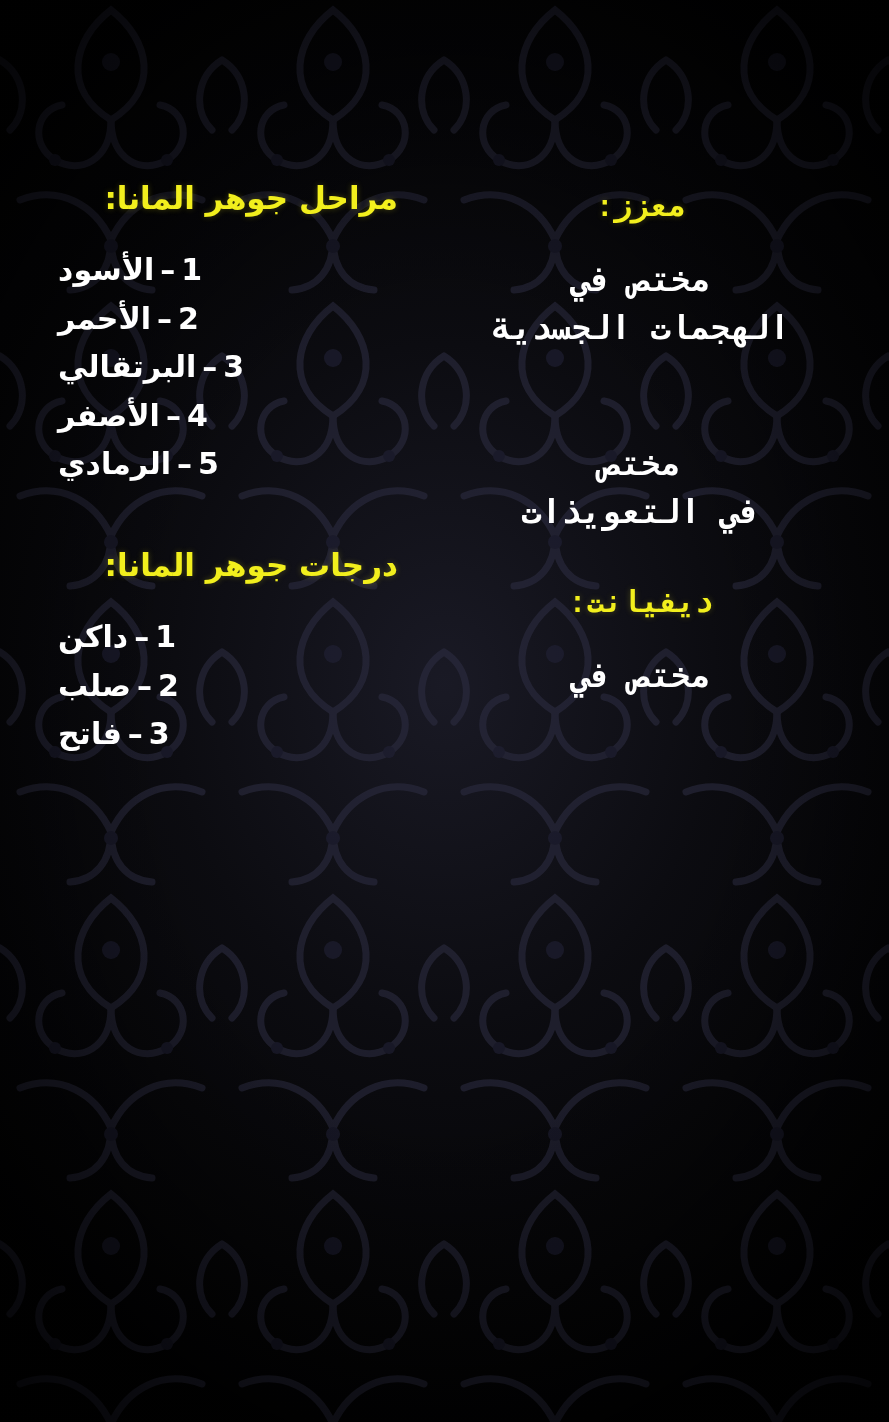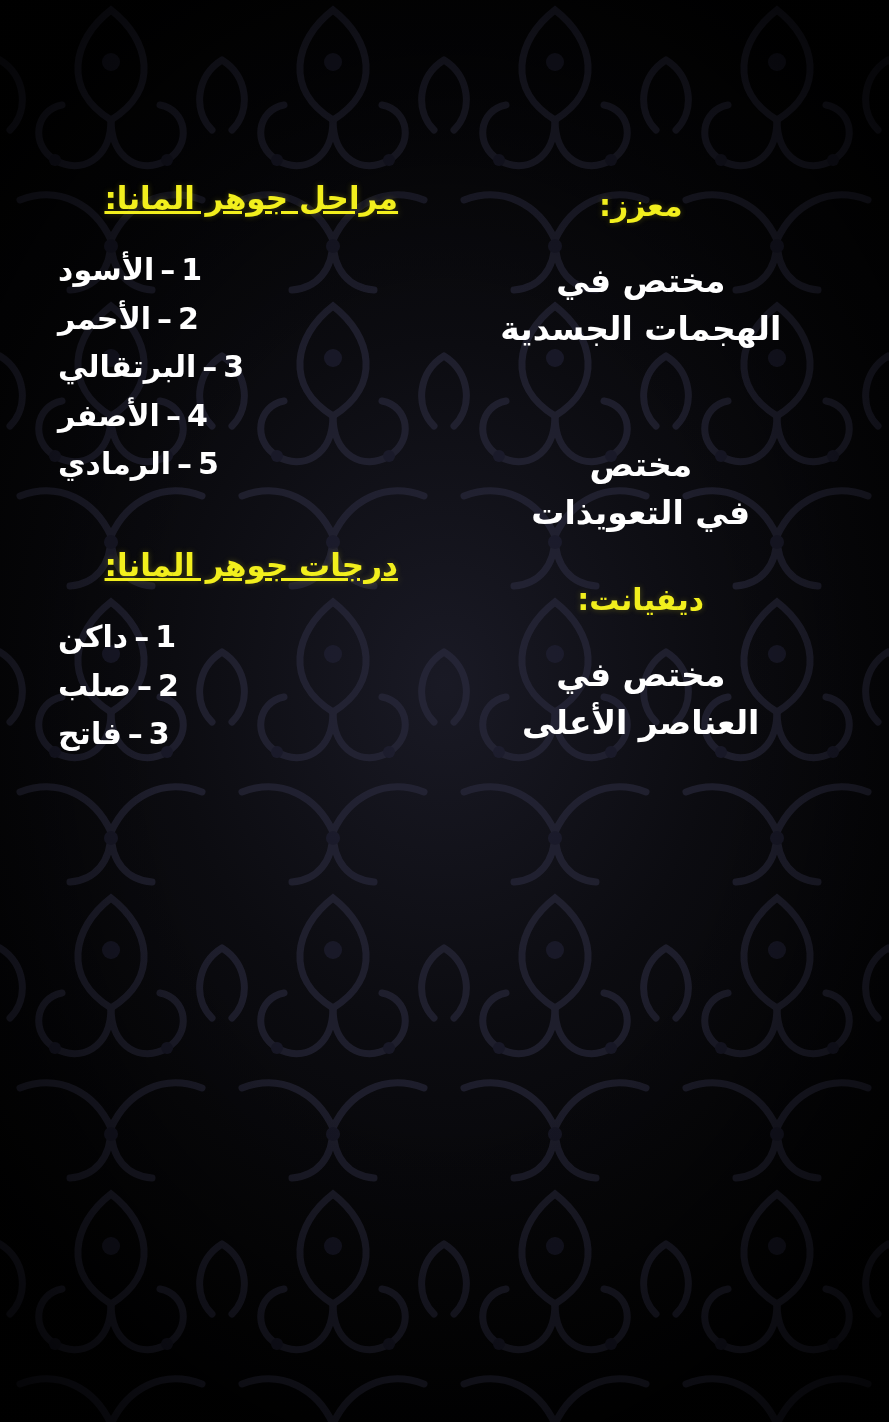--- a/index.html
+++ b/index.html
@@ -55,42 +55,41 @@
   .col-left  { padding-right: 8px; padding-top: 6px; }
 
   .heading {
     color: #f2ef1d;
     font-size: 31px;
     font-weight: bold;
     letter-spacing: 0.5px;
     text-align: center;
     margin: 0 0 30px 0;
     text-shadow: 0 0 6px rgba(242,239,29,0.25);
-    text-decoration: underline;
   }
   .heading.second { margin-top: 58px; }
 
   .list {
     list-style: none;
     margin: 0;
     padding: 0;
     text-align: left;
   }
   .list li {
     color: #ffffff;
     font-size: 30px;
     font-weight: bold;
     line-height: 1.62;
     white-space: nowrap;
   }
   .num { display: inline-block; }
   .dash { display: inline-block; padding: 0 6px; }
 
   
-  .block { text-align: center; margin-bottom: 46px; }
+  .block { text-align: center; margin-bottom: 46px; font-family: Liberation Mono, monospace; }
   .block-title {
     color: #f2ef1d;
     font-size: 30px;
     font-weight: bold;
     margin: 0 0 34px 0;
     text-shadow: 0 0 6px rgba(242,239,29,0.25);
   }
   .block-desc {
     color: #ffffff;
     font-size: 33px;
@@ -149,21 +148,20 @@
         <p class="block-desc">
           <span>مختص</span><br>
           <span>في التعويذات</span>
         </p>
       </div>
 
       <div class="block b3">
         <div class="block-title">ديفيانت:</div>
         <p class="block-desc">
           <span>مختص في</span><br>
-          <span>العناصر الأعلى</span>
         </p>
       </div>
 
     </div>
 
     <div class="col col-right">
 
       <h2 class="heading">مراحل جوهر المانا:</h2>
       <ul class="list">
         <li>

